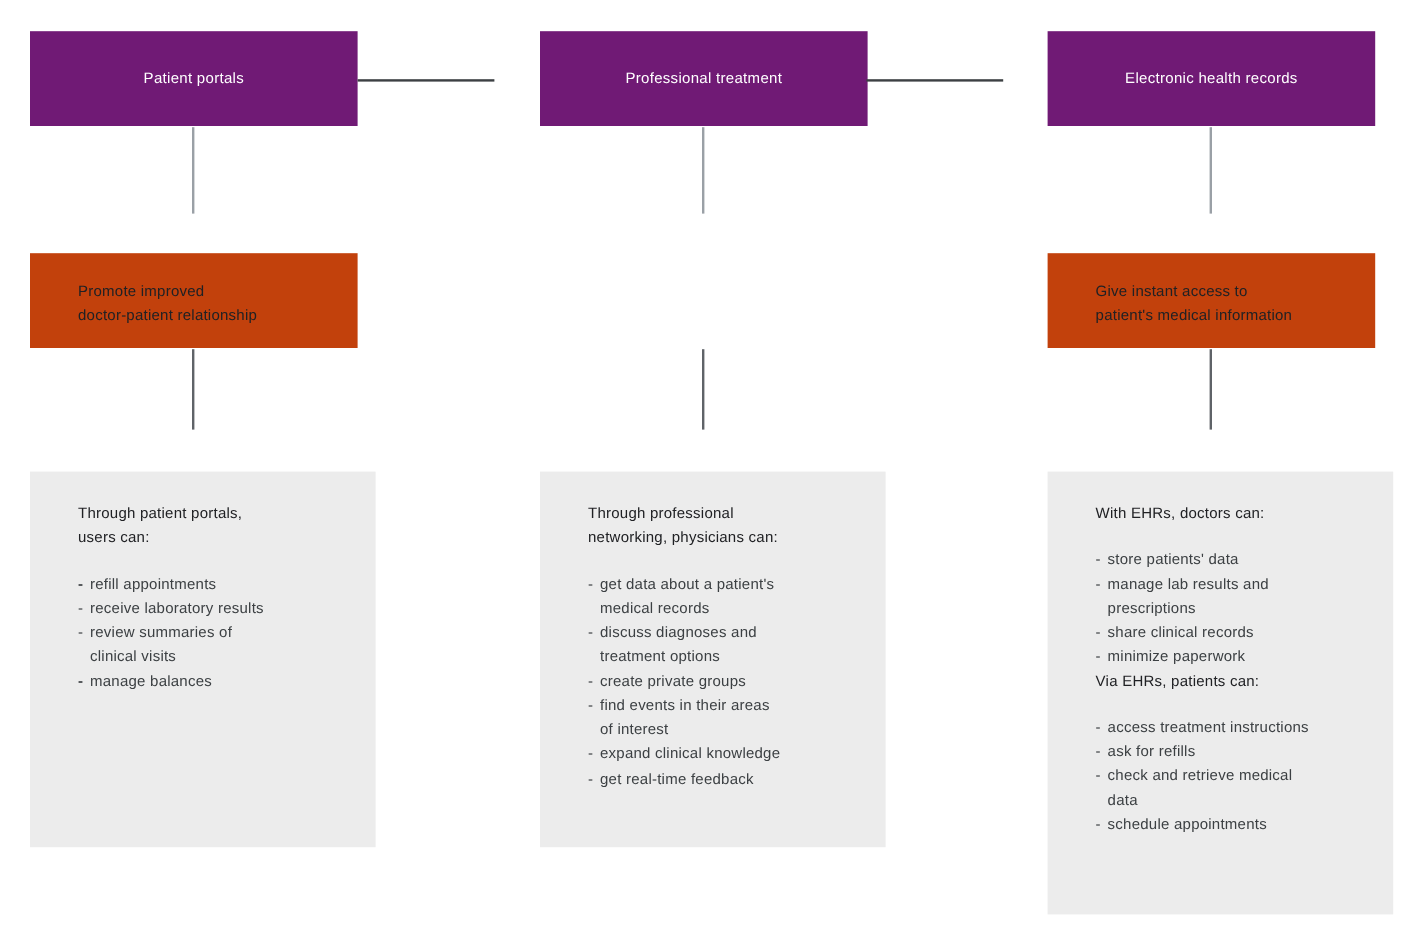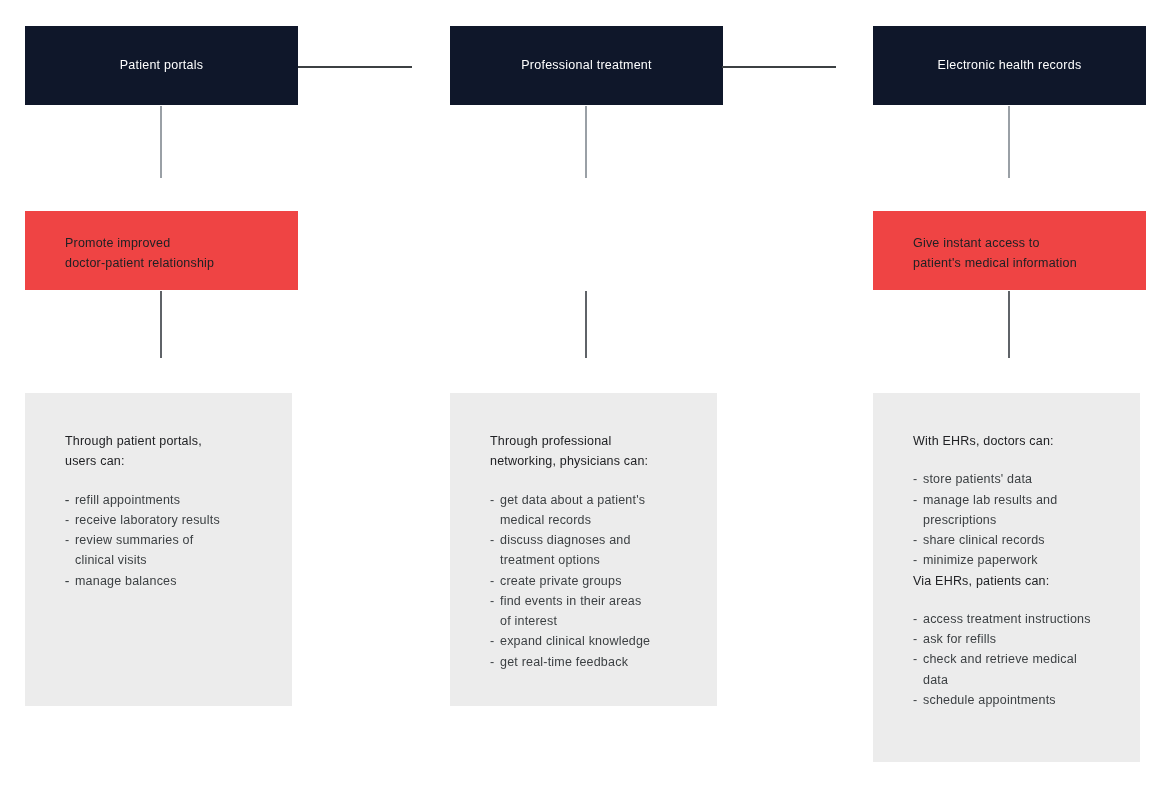--- a/index.html
+++ b/index.html
@@ -34,62 +34,62 @@
   .column.col-1 { left: 450px; }
   .column.col-2 { left: 873px; }
 
   
   .header-box {
     position: absolute;
     left: 0;
     top: 26px;
     width: 273px;
     height: 79px;
-    background: #0f172a;
+    background: #701a75;
     display: flex;
     align-items: center;
     justify-content: center;
     box-sizing: border-box;
   }
   .header-box .header-label {
     color: #ffffff;
     font-size: 12.5px;
     letter-spacing: 0.25px;
     text-align: center;
     line-height: 1.3;
   }
 
   
   .summary-box {
     position: absolute;
     left: 0;
     top: 211px;
     width: 273px;
     height: 79px;
-    background: #ef4444;
+    background: #c2410c;
     box-sizing: border-box;
     padding: 22px 0 0 40px;
   }
   .summary-box .summary-text {
     color: #202124;
     font-size: 12.5px;
     line-height: 1.62;
     letter-spacing: 0.2px;
     white-space: pre-line;
   }
 
   
   .detail-box {
     position: absolute;
     left: 0;
     top: 393px;
-    width: 267px;
+    width: 288px;
     background: #ececec;
     box-sizing: border-box;
-    padding: 38px 14px 30px 40px;
+    padding: 25px 14px 30px 40px;
   }
   .detail-box.tall-313 { height: 313px; }
   .detail-box.tall-369 { height: 369px; }
 
   .detail-heading {
     color: #202124;
     font-size: 12.5px;
     line-height: 1.62;
     letter-spacing: 0.2px;
     white-space: pre-line;

